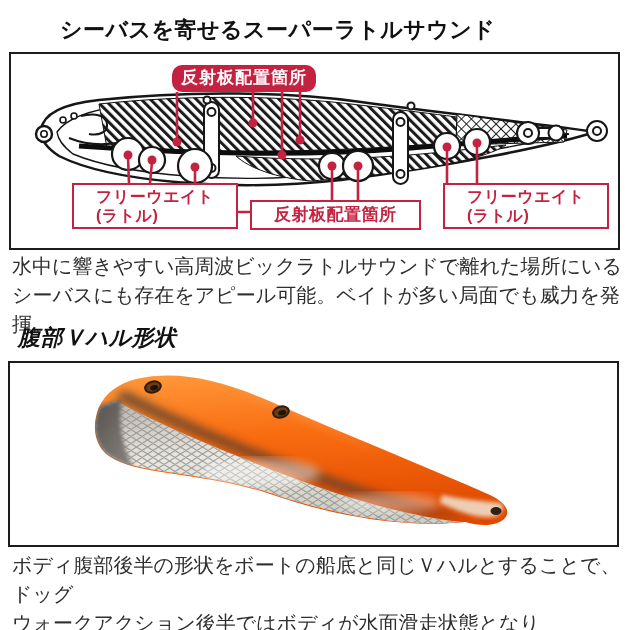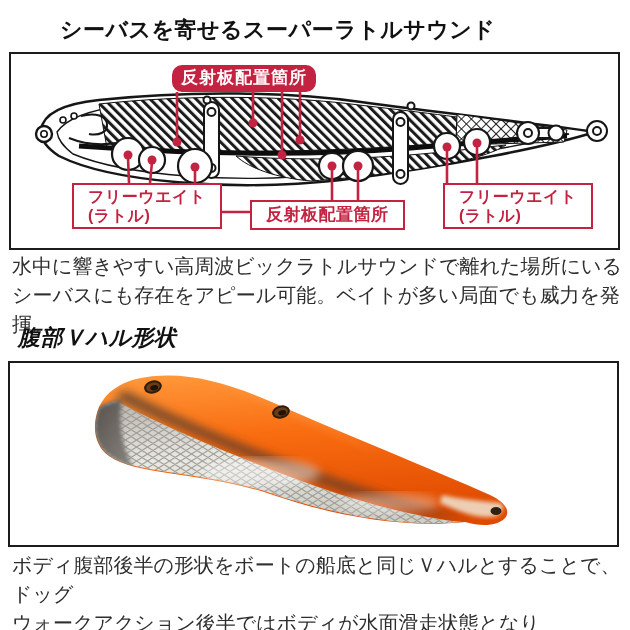--- a/index.html
+++ b/index.html
@@ -29,21 +29,21 @@
     color:var(--text);white-space:pre-line;margin:0;
   }
   #section1-body{top:252px;}
   #section2-body{top:551px;}
   .callout-solid{
     position:absolute;background:var(--red);color:#fff;font-weight:800;
     font-size:17px;line-height:20px;padding:3px 9px 4px;letter-spacing:1px;white-space:nowrap;
   }
   .callout-outline{
     position:absolute;background:#fff;border:2px solid var(--red);color:var(--red);
-    font-weight:800;font-size:16px;line-height:19px;padding:2px 14px;letter-spacing:.5px;white-space:nowrap;
+    font-weight:800;font-size:16px;line-height:19px;padding:2px 22px;letter-spacing:.5px;white-space:nowrap;
   }
   .callout-outline span{display:block;}
   #reflector-label{left:161px;top:11px;border-radius:10px;}
   #free-weight-left-label{left:61px;top:129px;}
   #main-weight-label{left:239px;top:146px;font-size:17px;line-height:22px;}
   #free-weight-right-label{left:432px;top:129px;}
 </style>
 </head>
 <body>
 

